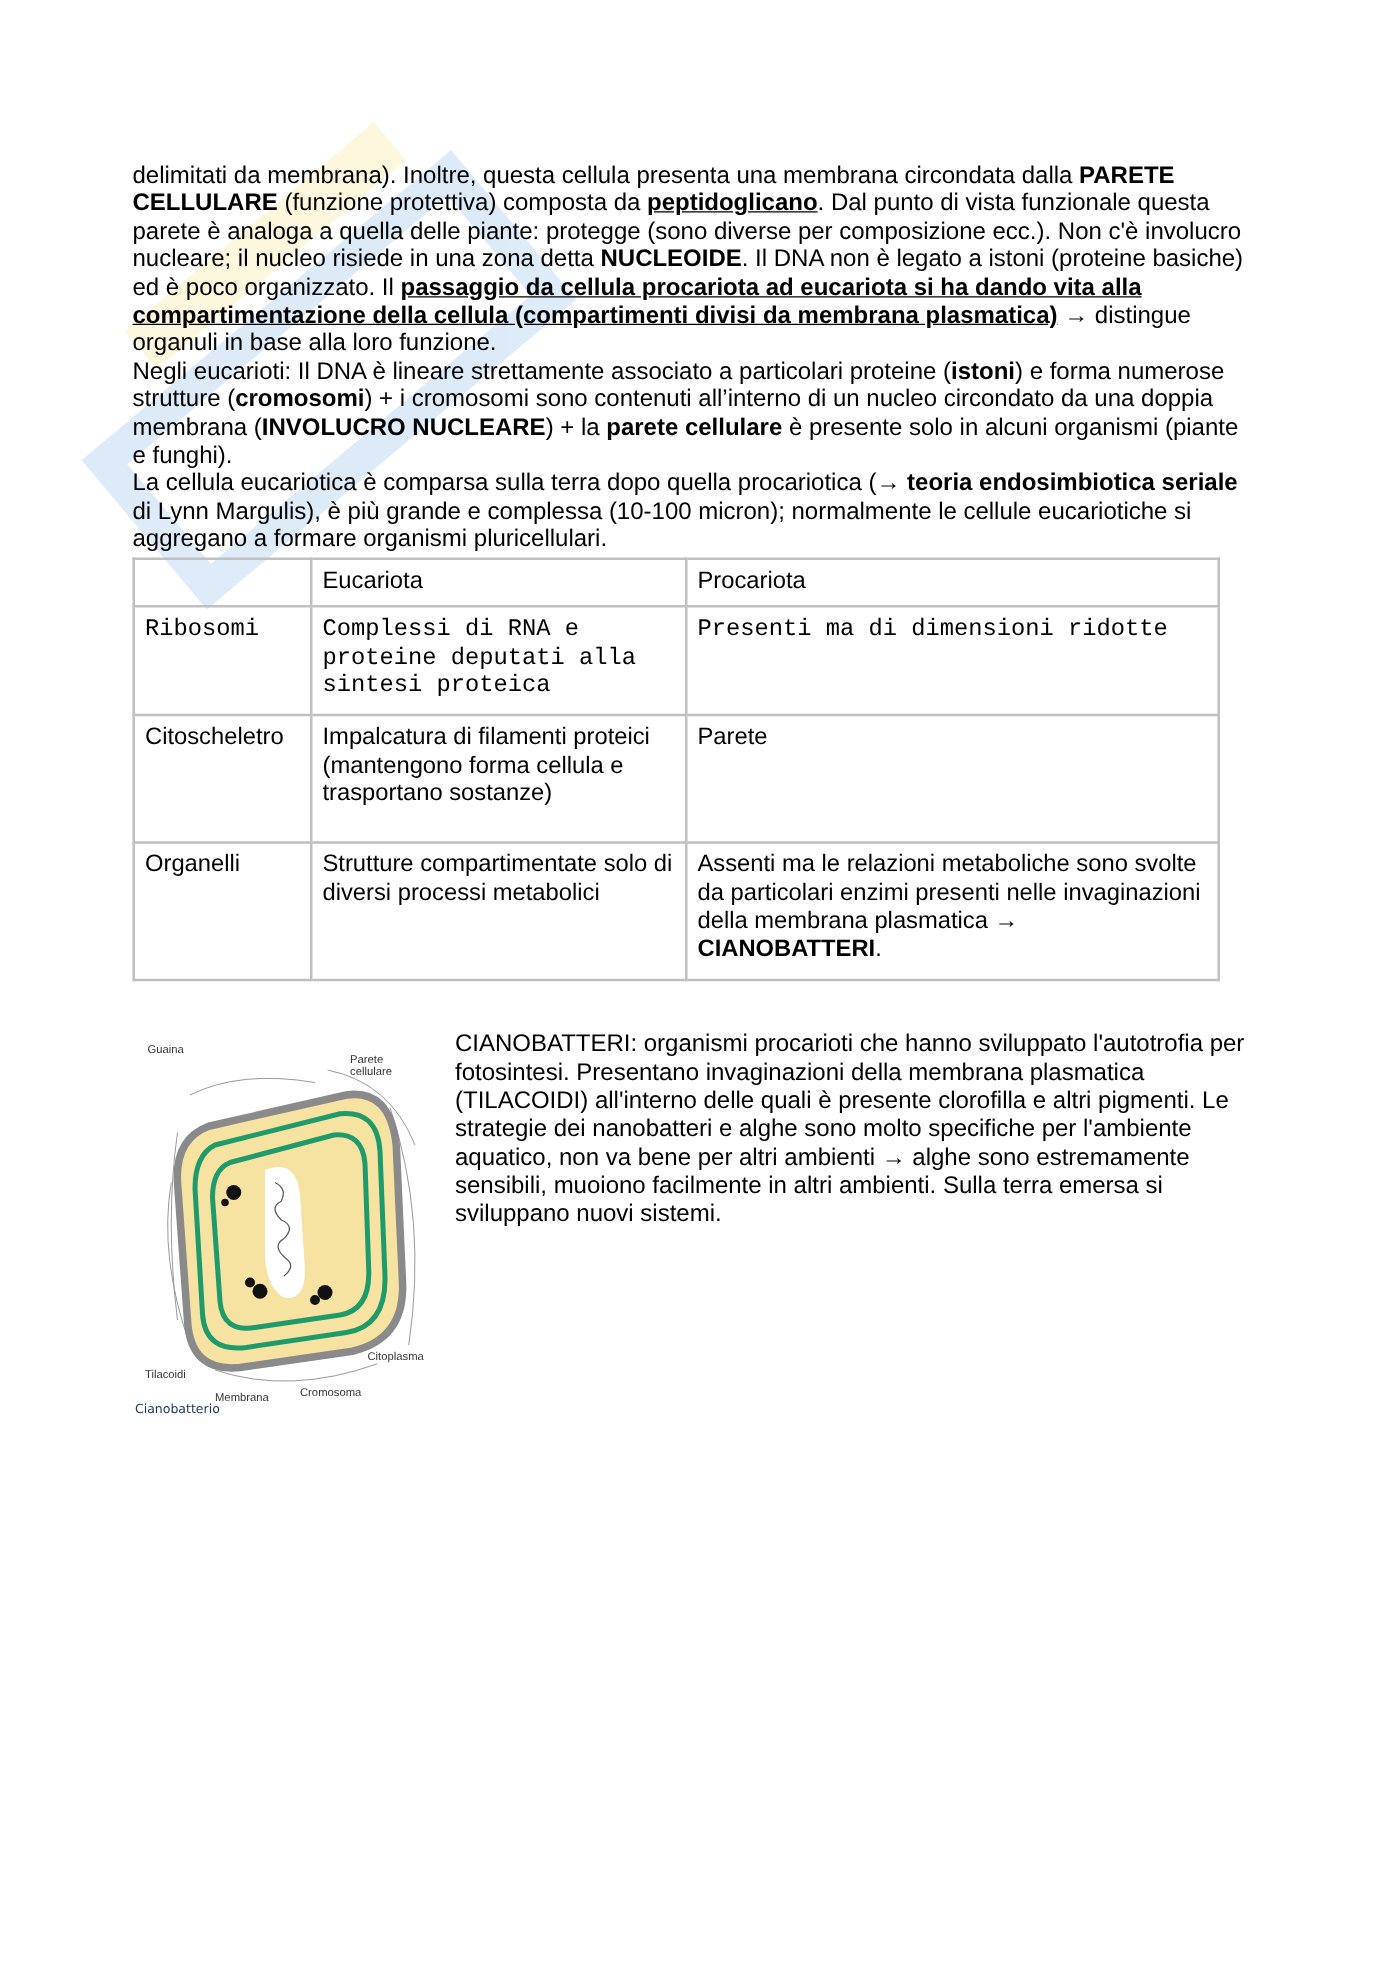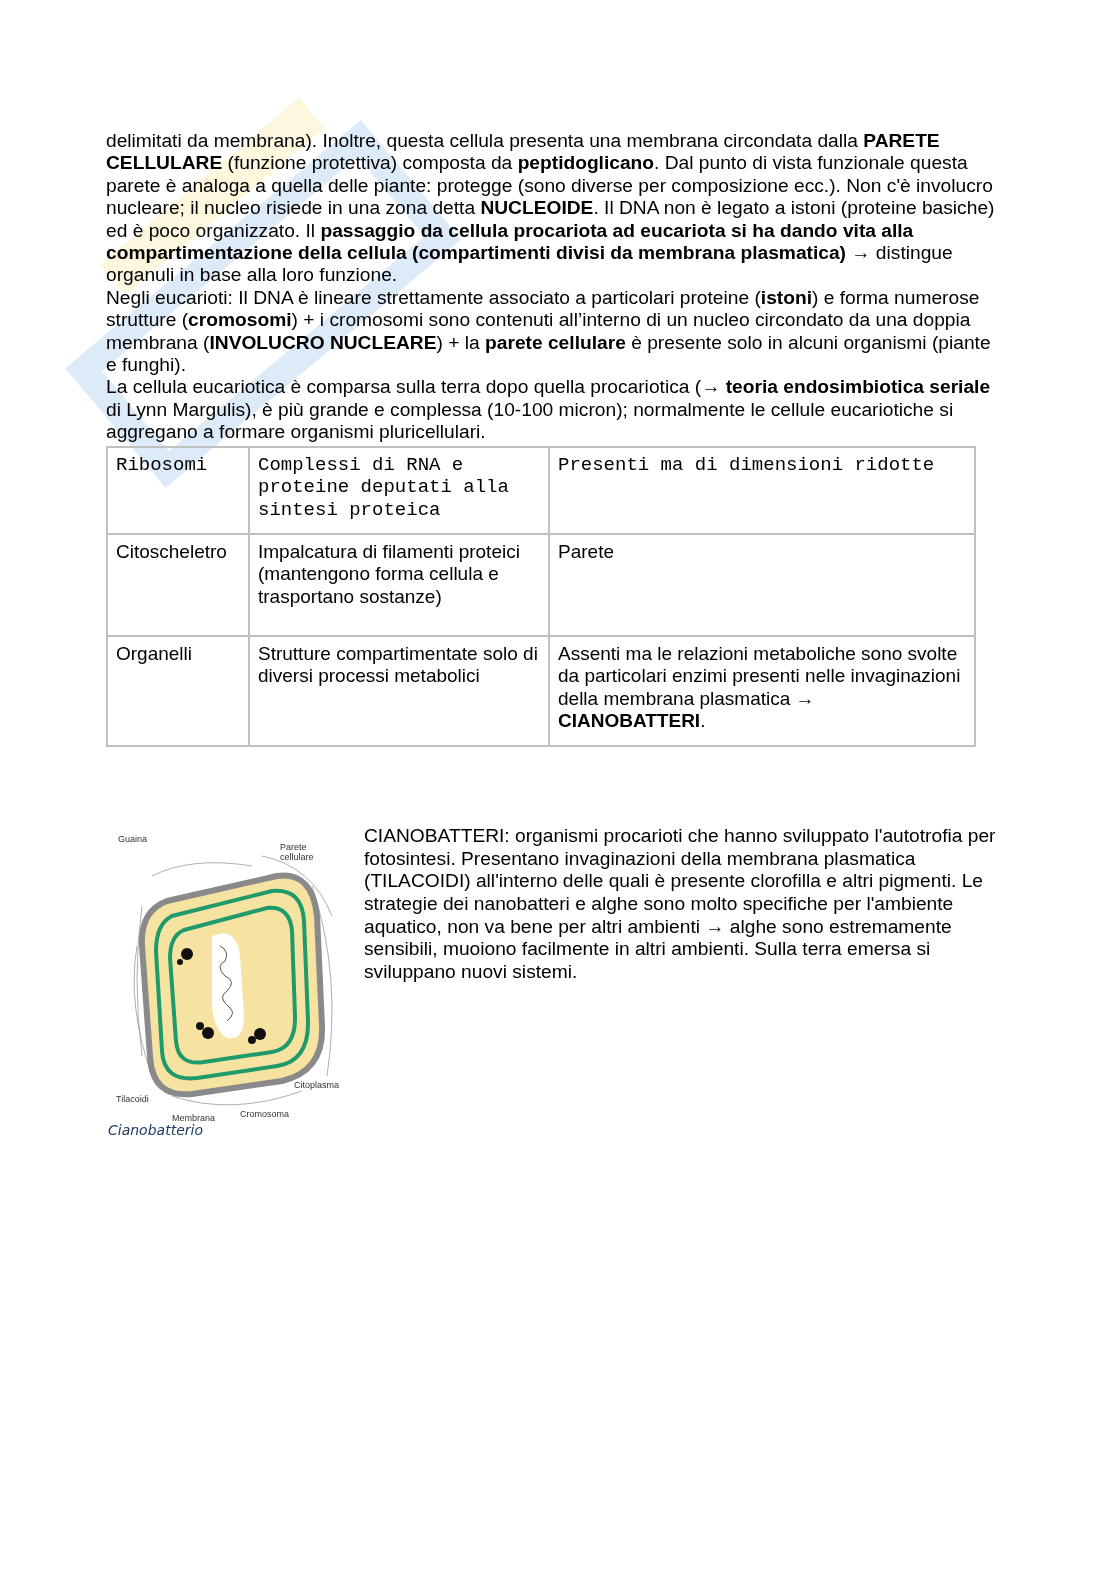--- a/index.html
+++ b/index.html
@@ -2,52 +2,57 @@
 <html><head>
 <meta charset="utf-8">
 <style>
   html, body { margin: 0; padding: 0; background: #ffffff; }
   body { width: 1116px; height: 1579px; position: relative; overflow: hidden;
          font-family: "Liberation Sans", sans-serif; color: #000; }
   .watermark { position: absolute; left: 20px; top: 40px; width: 480px; height: 520px; pointer-events: none; }
   .content { position: absolute; left: 106px; top: 130px; width: 900px; font-size: 19.2px; line-height: 22.4px; }
   .p { margin: 0; }
   b { font-weight: bold; }
-  .u { font-weight: bold; text-align: center; }
+  .u { text-decoration: underline; font-weight: bold; text-align: center; }
   table { border-collapse: collapse; width: 870px; margin-top: 2px; font-size: 19px; line-height: 22.4px; }
   td { border: 2px solid #c0c0c0; vertical-align: top; padding: 6px 8px 12px 8px; }
   td.c0 { width: 124px; }
   td.c1 { width: 282px; }
   tr.r0 td { height: 22px; padding-bottom: 8px; }
   tr.r1 td { height: 38px; font-family: Liberation Mono, monospace; }
   tr.r2 td { height: 82px; }
   tr.r3 td { height: 82px; }
   .figure-section { position: absolute; left: 106px; top: 806px; width: 900px; height: 340px; }
   .figure { position: absolute; left: 6px; top: 20px; width: 240px; height: 300px; }
-  .caption { position: absolute; left: 2px; top: 316px; font-family: "DejaVu Sans", sans-serif; font-style: italic; font-size: 14px; color: #1f3b63; }
+  .caption { position: absolute; left: 2px; top: 316px; font-family: "DejaVu Sans", sans-serif; font-size: 10px; color: #1f3b63; }
   .cyano-text { position: absolute; left: 246px; top: 0; width: 660px; font-size: 19.2px; line-height: 22.6px; margin-left: 12px; }
   .lbl { font-size: 9px; fill: #333; font-family: "Liberation Sans", sans-serif; }
 </style>
 </head>
 <body>
 
 <svg class="watermark" viewBox="0 0 480 520">
   <g transform="rotate(-40 240 260)" opacity="0.18">
     <path d="M60 200 L420 200 L420 330 L60 330 Z" fill="none" stroke="#4a90d9" stroke-width="26"></path>
     <path d="M140 150 L400 150" stroke="#f5d84a" stroke-width="40"></path>
   </g>
 </svg>
 
 <div class="content">
   <p class="p"><span>delimitati da membrana). Inoltre, questa cellula presenta una membrana circondata dalla </span><b>PARETE CELLULARE</b><span> (funzione protettiva) composta da </span><span class="u">peptidoglicano</span><span>. Dal punto di vista funzionale questa parete è analoga a quella delle piante: protegge (sono diverse per composizione ecc.). Non c'è involucro nucleare; il nucleo risiede in una zona detta </span><b>NUCLEOIDE</b><span>. Il DNA non è legato a istoni (proteine basiche) ed è poco organizzato. Il </span><span class="u">passaggio da cellula procariota ad eucariota si ha dando vita alla compartimentazione della cellula (compartimenti divisi da membrana plasmatica)</span><span> → distingue organuli in base alla loro funzione.</span></p>
   <p class="p"><span>Negli eucarioti: Il DNA è lineare strettamente associato a particolari proteine (</span><b>istoni</b><span>) e forma numerose strutture (</span><b>cromosomi</b><span>) + i cromosomi sono contenuti all’interno di un nucleo circondato da una doppia membrana (</span><b>INVOLUCRO NUCLEARE</b><span>) + la </span><b>parete cellulare</b><span> è presente solo in alcuni organismi (piante e funghi).</span></p>
   <p class="p"><span>La cellula eucariotica è comparsa sulla terra dopo quella procariotica (→ </span><b>teoria endosimbiotica seriale</b><span> di Lynn Margulis), è più grande e complessa (10-100 micron); normalmente le cellule eucariotiche si aggregano a formare organismi pluricellulari.</span></p>
 
   <table>
     <tbody>
+        <tr class="r0">
+      <td class="c0"></td>
+      <td class="c1">Eucariota</td>
+      <td>Procariota</td>
+    </tr>
     <tr class="r1">
       <td class="c0">Ribosomi</td>
       <td class="c1">Complessi di RNA e proteine deputati alla sintesi proteica</td>
       <td>Presenti ma di dimensioni ridotte</td>
     </tr>
     <tr class="r2">
       <td class="c0">Citoscheletro</td>
       <td class="c1">Impalcatura di filamenti proteici (mantengono forma cellula e trasportano sostanze)</td>
       <td>Parete</td>
     </tr>

